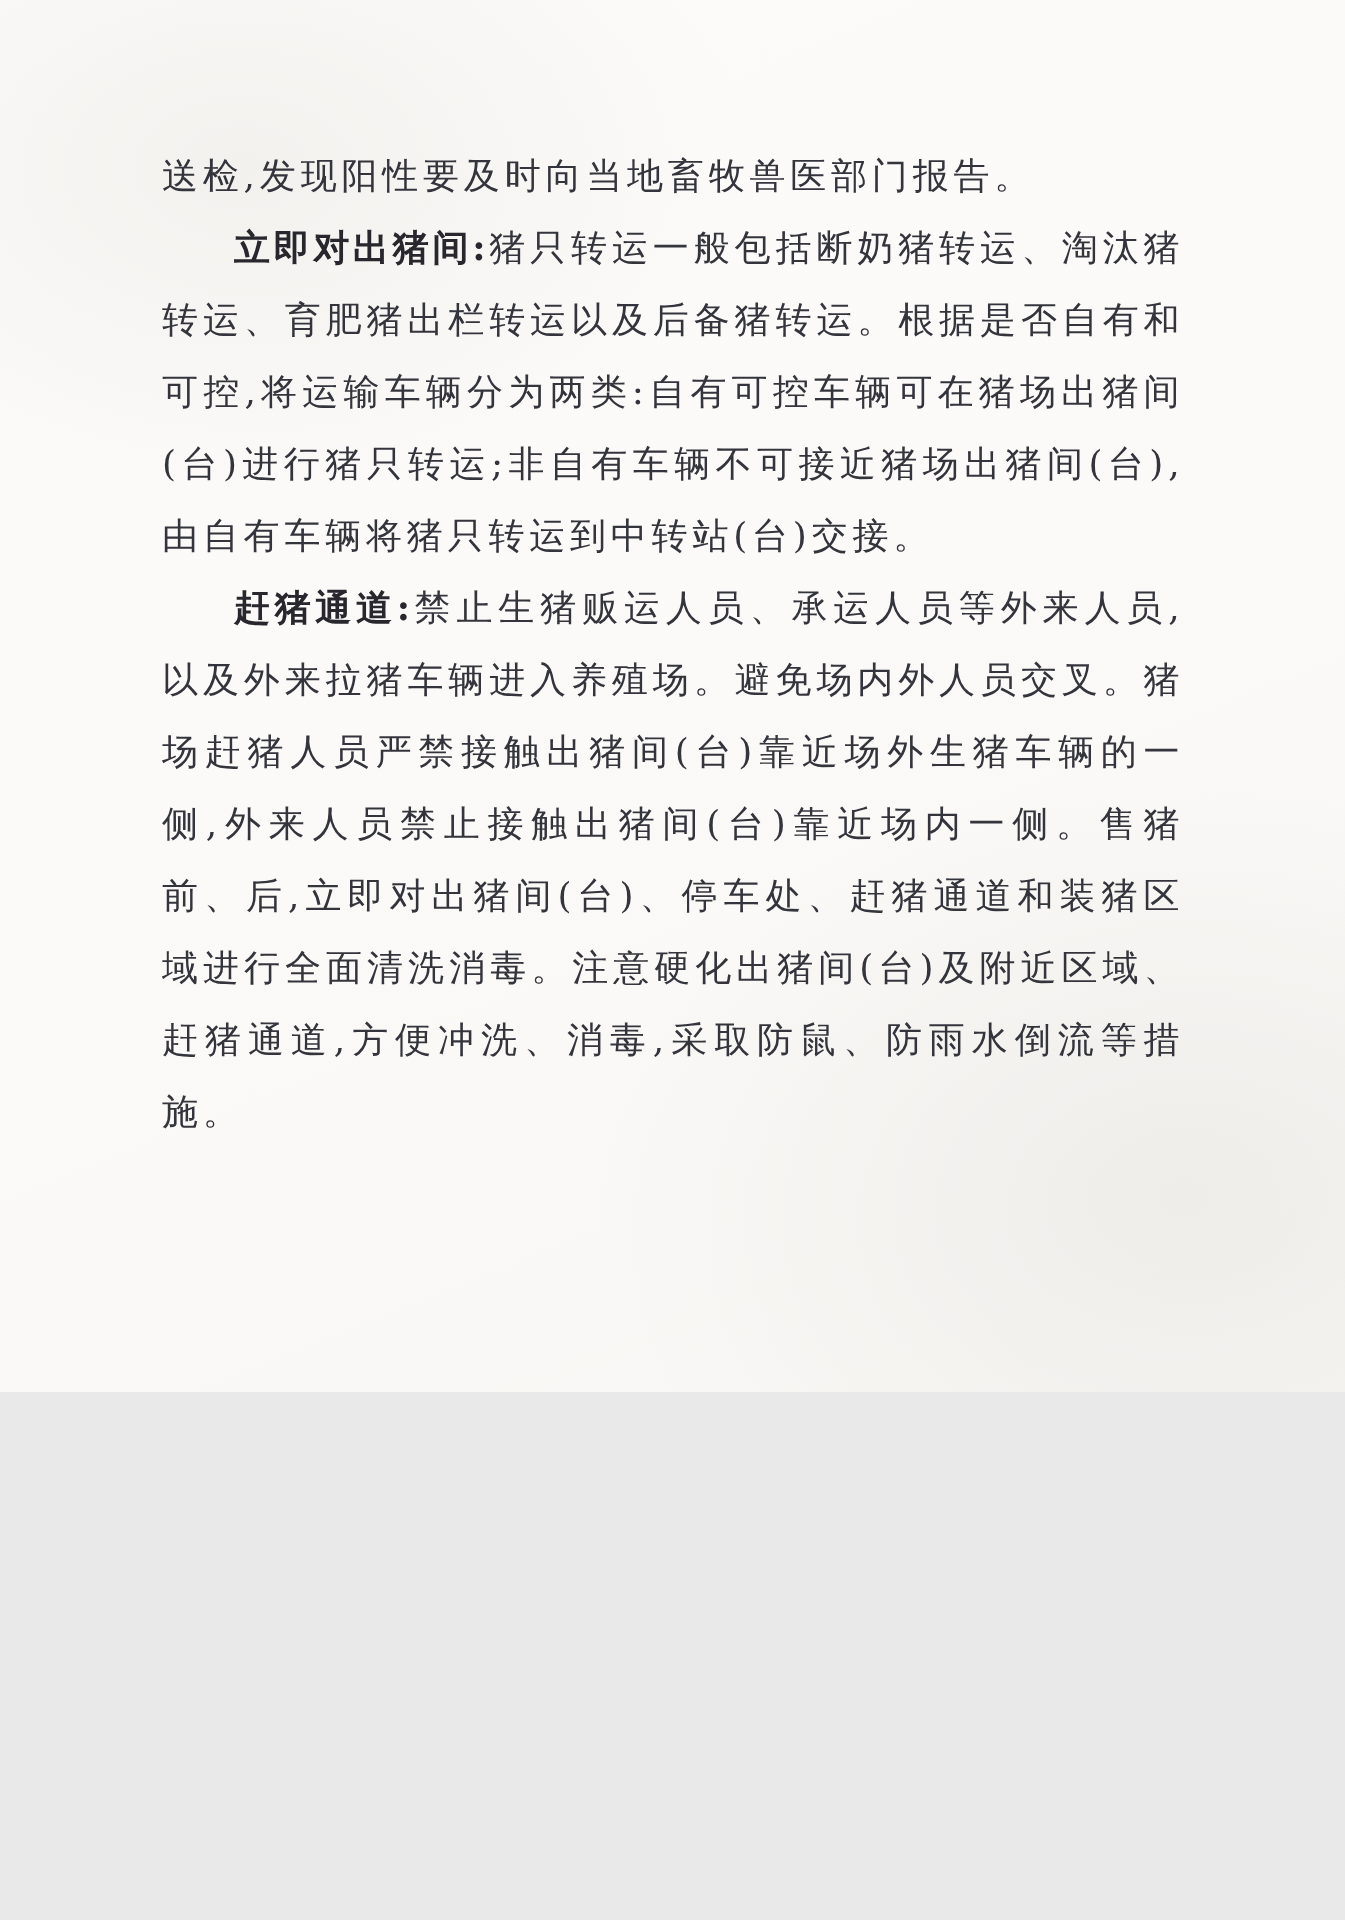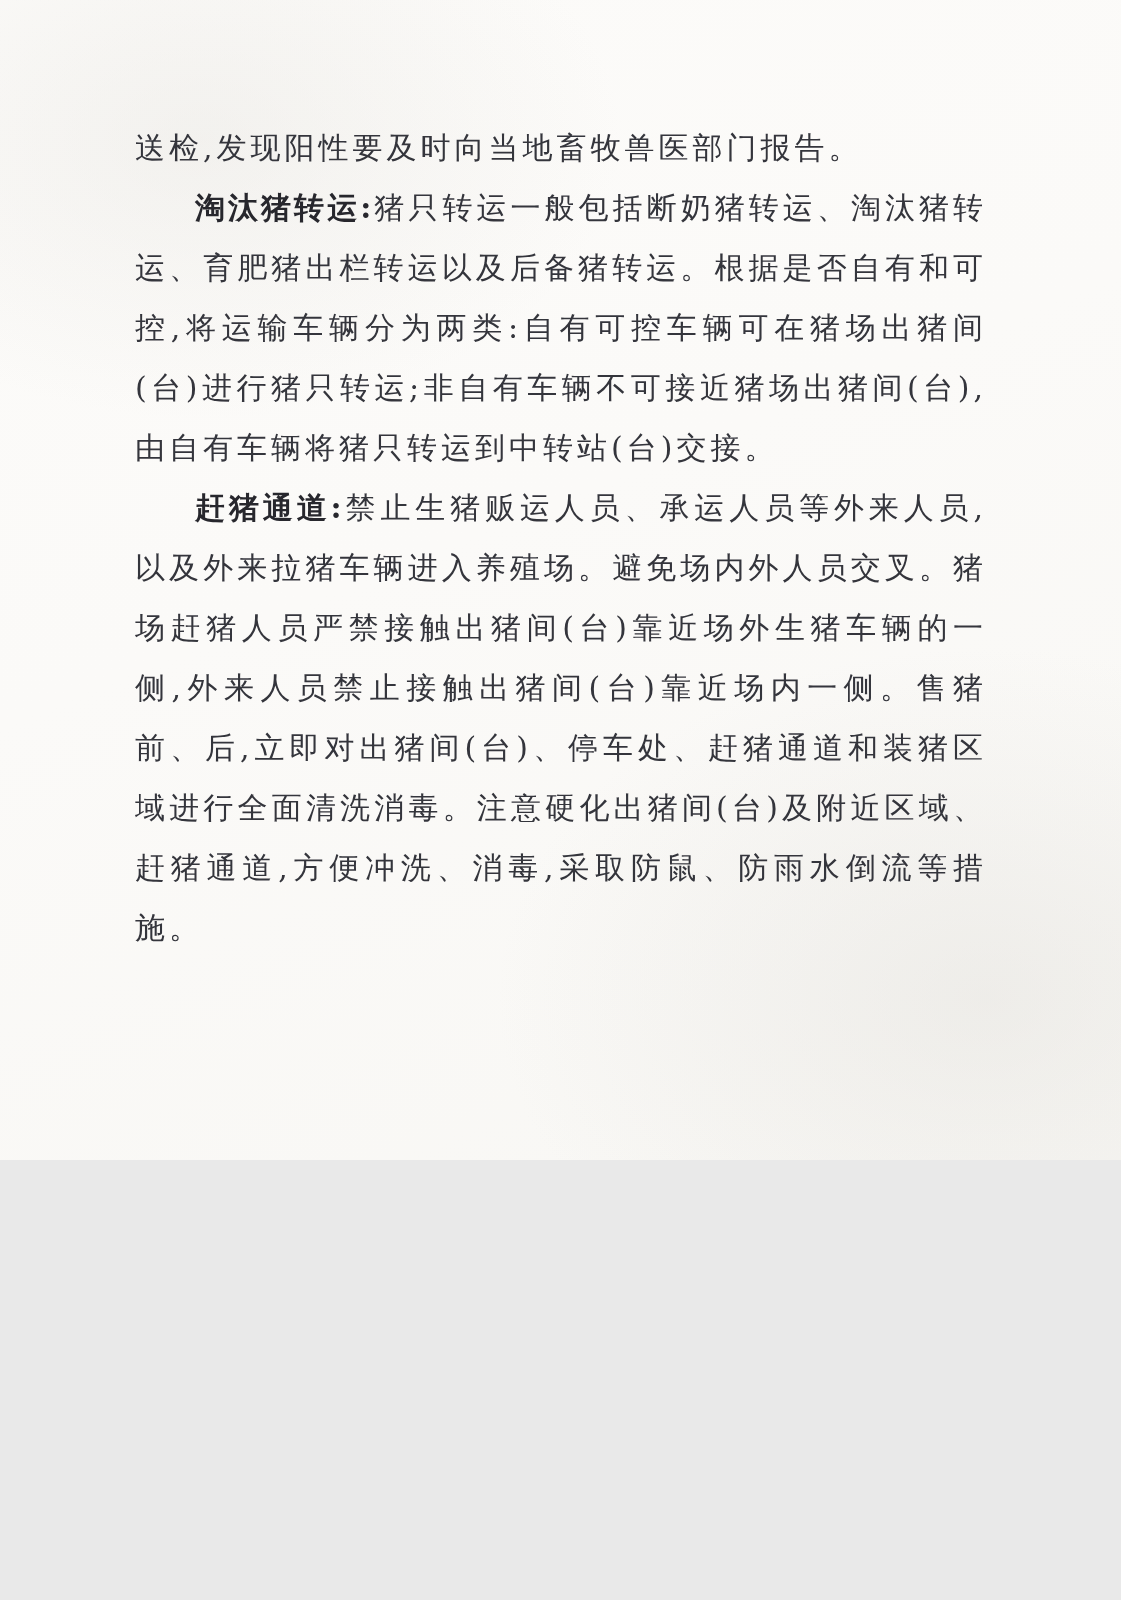--- a/index.html
+++ b/index.html
@@ -54,17 +54,17 @@
     text-align: right;
     white-space: nowrap;
   }
 </style>
 </head>
 <body>
 
 <div class="page">
   <main class="text-block">
     <p class="para"><span class="body-run">送检,发现阳性要及时向当地畜牧兽医部门报告。</span></p>
-    <p class="para indented"><span class="run-heading">淘汰猪转运:</span><span class="body-run">猪只转运一般包括断奶猪转运、淘汰猪转运、育肥猪出栏转运以及后备猪转运。根据是否自有和可控,将运输车辆分为两类:自有可控车辆可在猪场出猪间(台)进行猪只转运;非自有车辆不可接近猪场出猪间(台),由自有车辆将猪只转运到中转站(台)交接。</span></p>
+    <p class="para indented"><span class="run-heading">立即对出猪间:</span><span class="body-run">猪只转运一般包括断奶猪转运、淘汰猪转运、育肥猪出栏转运以及后备猪转运。根据是否自有和可控,将运输车辆分为两类:自有可控车辆可在猪场出猪间(台)进行猪只转运;非自有车辆不可接近猪场出猪间(台),由自有车辆将猪只转运到中转站(台)交接。</span></p>
     <p class="para indented"><span class="run-heading">赶猪通道:</span><span class="body-run">禁止生猪贩运人员、承运人员等外来人员,以及外来拉猪车辆进入养殖场。避免场内外人员交叉。猪场赶猪人员严禁接触出猪间(台)靠近场外生猪车辆的一侧,外来人员禁止接触出猪间(台)靠近场内一侧。售猪前、后,立即对出猪间(台)、停车处、赶猪通道和装猪区域进行全面清洗消毒。注意硬化出猪间(台)及附近区域、赶猪通道,方便冲洗、消毒,采取防鼠、防雨水倒流等措施。</span></p>
   </main>
   <footer class="page-footer">— 11 —</footer>
 </div>
 
 </body></html>

